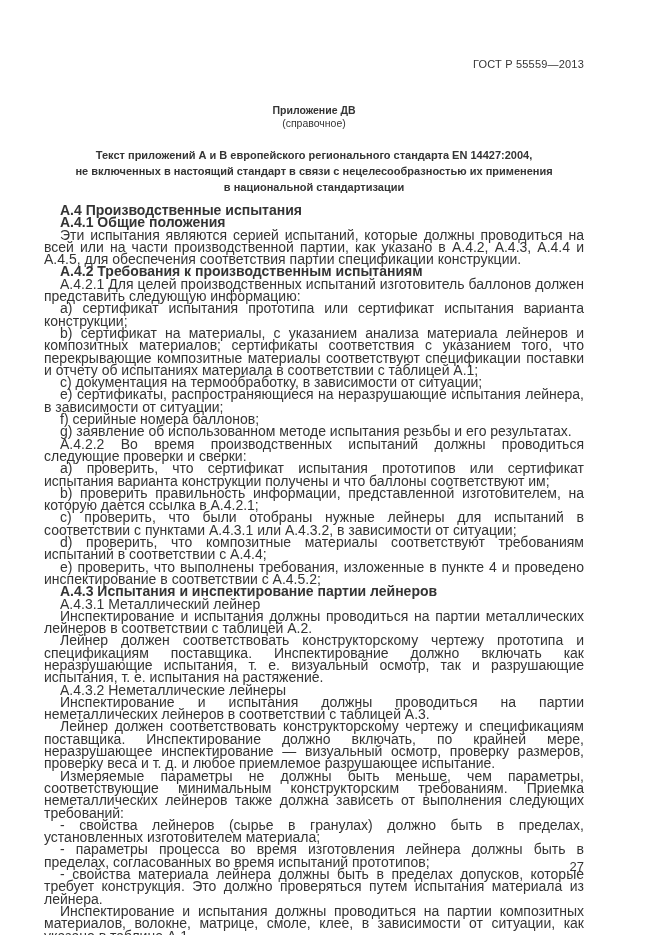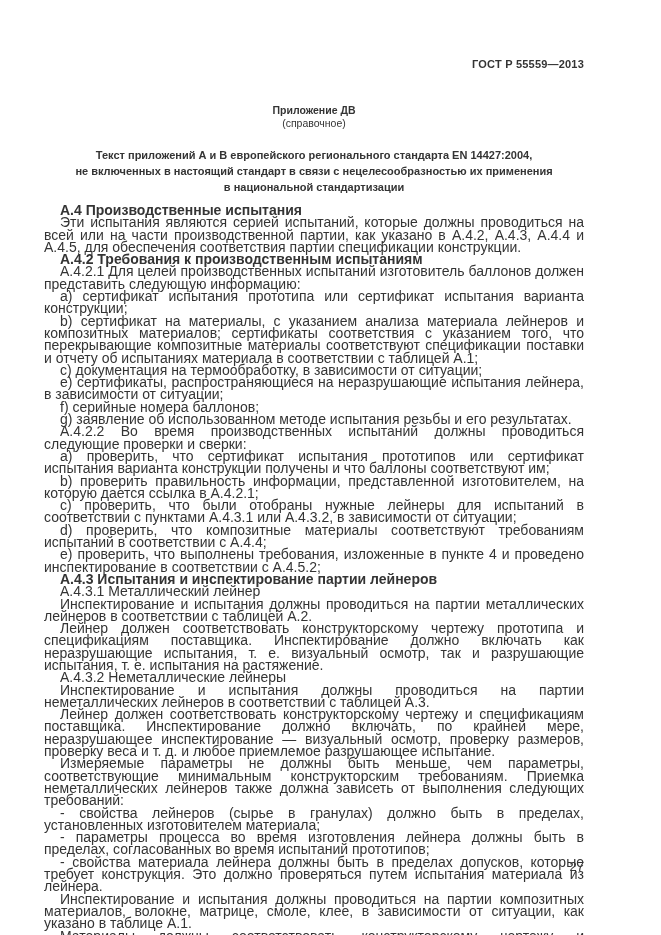--- a/index.html
+++ b/index.html
@@ -10,21 +10,21 @@
     background: #ffffff;
     font-family: "Liberation Sans", sans-serif;
     color: #343434;
     overflow: hidden;
     margin: 0 auto;
   }
   .doc-code {
     position: absolute;
     top: 58px; left: 44px; width: 540px;
     text-align: right;
-    font-weight: bold;
+    font-weight: normal;
     font-size: 11px;
     letter-spacing: 0.2px;
   }
   .annex {
     position: absolute;
     top: 90px; left: 44px; width: 540px;
     text-align: center;
     font-size: 10.5px;
     line-height: 13px;
     margin-top: 14px;
@@ -71,20 +71,21 @@
     <div class="annex-label">Приложение ДВ</div>
     <div class="annex-type">(справочное)</div>
   </div>
 
   <div class="doc-title">Текст приложений А и В европейского регионального стандарта EN 14427:2004,
 не включенных в настоящий стандарт в связи с нецелесообразностью их применения
 в национальной стандартизации</div>
 
   <div class="doc-body">
     <p class="bold">А.4 Производственные испытания</p>
+    <p class="bold">А.4.1 Общие положения</p>
     <p>Эти испытания являются серией испытаний, которые должны проводиться на всей или на части производ­ственной партии, как указано в А.4.2, А.4.3, А.4.4 и А.4.5, для обеспечения соответствия партии спецификации конструкции.</p>
     <p class="bold">А.4.2 Требования к производственным испытаниям</p>
     <p>А.4.2.1 Для целей производственных испытаний изготовитель баллонов должен представить следующую информацию:</p>
     <p>а) сертификат испытания прототипа или сертификат испытания варианта конструкции;</p>
     <p>b) сертификат на материалы, с указанием анализа материала лейнеров и композитных материалов; серти­фикаты соответствия с указанием того, что перекрывающие композитные материалы соответствуют спецификаци­и поставки и отчету об испытаниях материала в соответствии с таблицей А.1;</p>
     <p>с) документация на термообработку, в зависимости от ситуации;</p>
     <p>е) сертификаты, распространяющиеся на неразрушающие испытания лейнера, в зависимости от ситуации;</p>
     <p>f) серийные номера баллонов;</p>
     <p>g) заявление об использованном методе испытания резьбы и его результатах.</p>
     <p>А.4.2.2 Во время производственных испытаний должны проводиться следующие проверки и сверки:</p>

